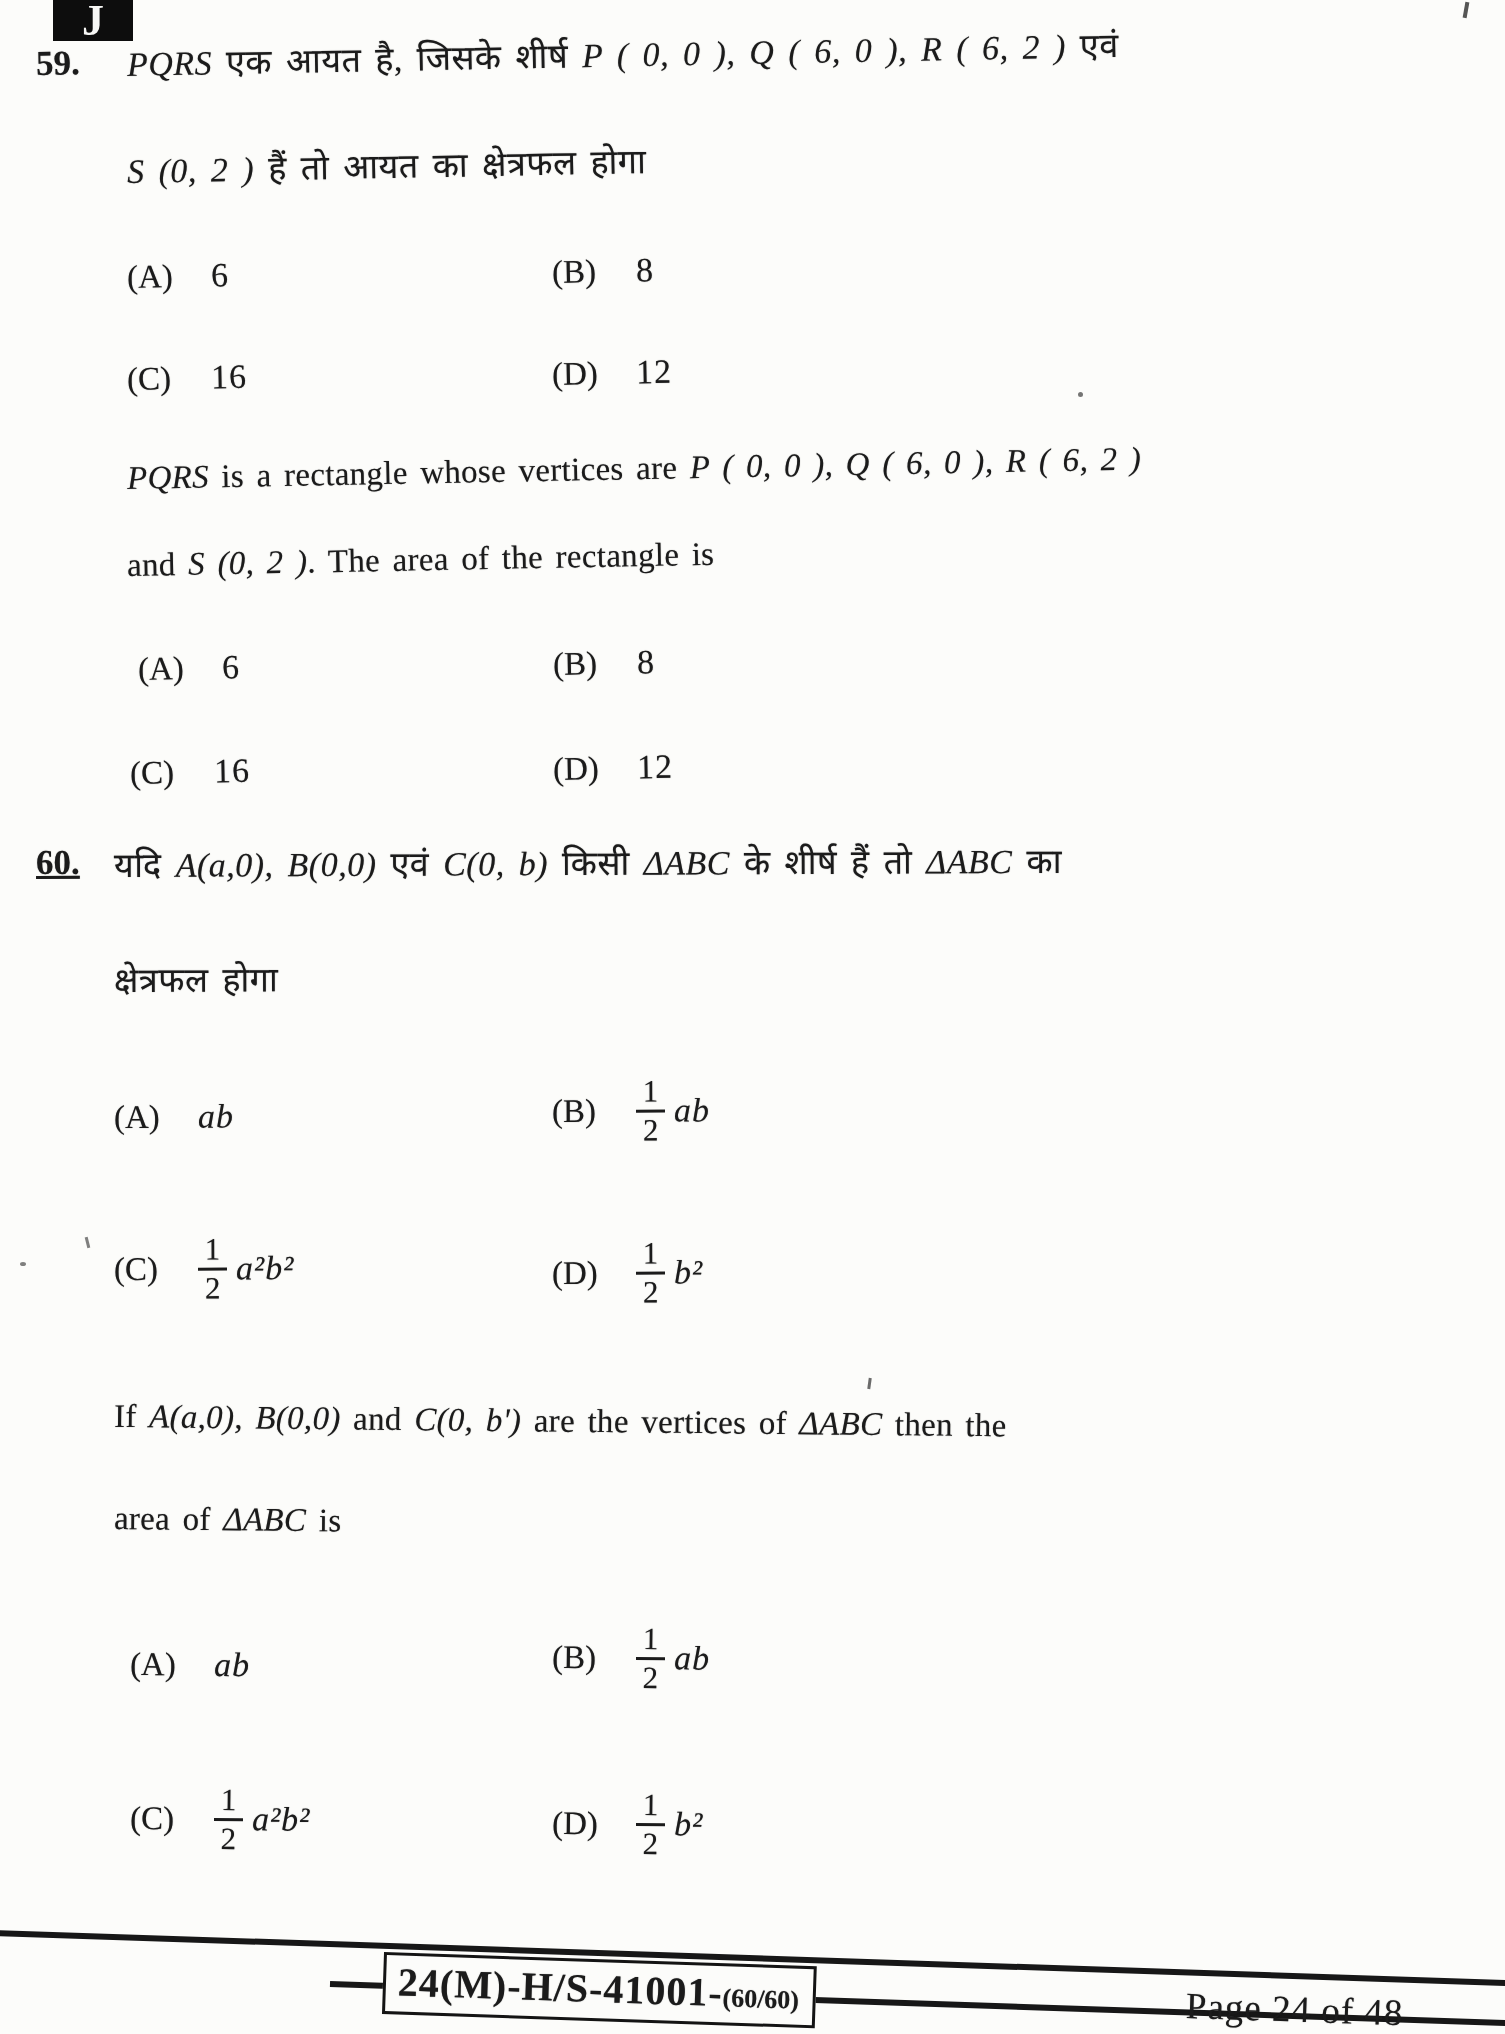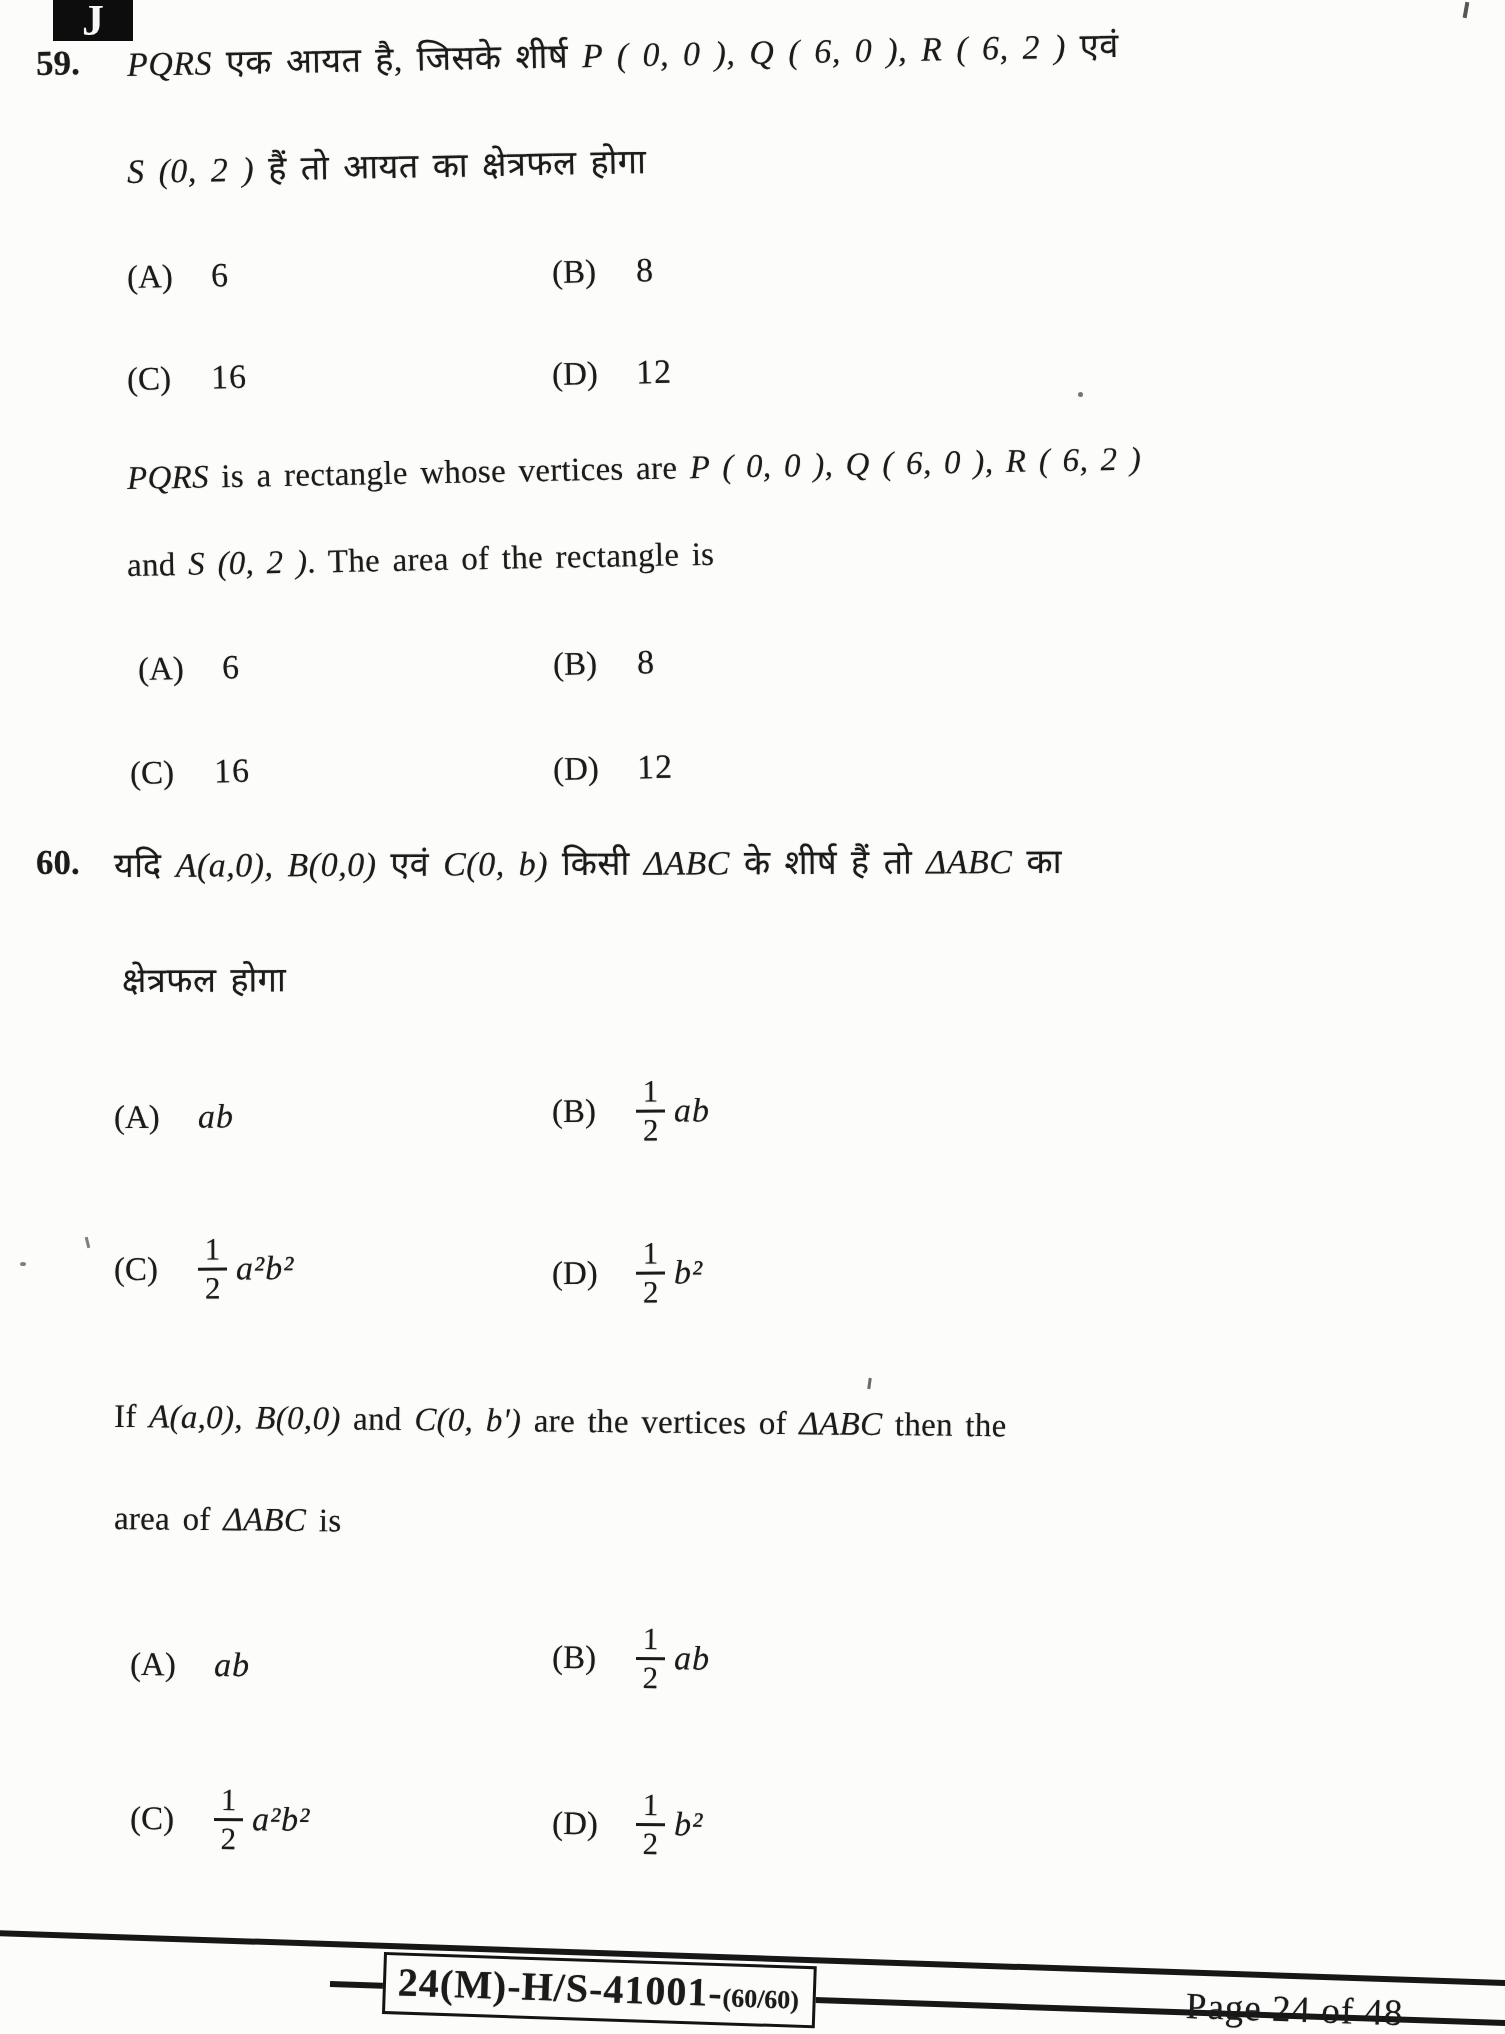--- a/index.html
+++ b/index.html
@@ -99,27 +99,27 @@
   </div>
   <div class="opt ink rot-up" style="left:130px; top:754px;">
     <span class="opt-label">(C)</span>
     <span class="opt-value">16</span>
   </div>
   <div class="opt ink rot-up" style="left:553px; top:750px;">
     <span class="opt-label">(D)</span>
     <span class="opt-value">12</span>
   </div>
 
-  <div class="q-num ink rot-flat" style="left:36px; top:843px;">60.</div>
+  <div class="q-num ink rot-flat" style="left:36px; top:843px;text-decoration:underline;">60.</div>
 
   <div class="line q-line ink rot-flat" style="left:114px; top:841px;">
     <span>यदि </span><span class="math">A(a,0), B(0,0)</span><span> एवं </span><span class="math">C(0, b)</span><span> किसी </span><span class="math">ΔABC</span><span> के शीर्ष हैं तो </span><span class="math">ΔABC</span><span> का</span>
   </div>
 
-  <div class="line q-line ink rot-flat" style="left:122px; top:956px;">क्षेत्रफल होगा</div>
+  <div class="line q-line ink rot-flat" style="left:114px; top:956px;">क्षेत्रफल होगा</div>
 
   <div class="opt ink rot-flat" style="left:114px; top:1098px;">
     <span class="opt-label">(A)</span>
     <span class="opt-value math">ab</span>
   </div>
   <div class="opt ink rot-flat" style="left:552px; top:1076px;">
     <span class="opt-label">(B)</span>
     <span class="frac">
       <span class="num">1</span>
       <span class="fbar"></span>

